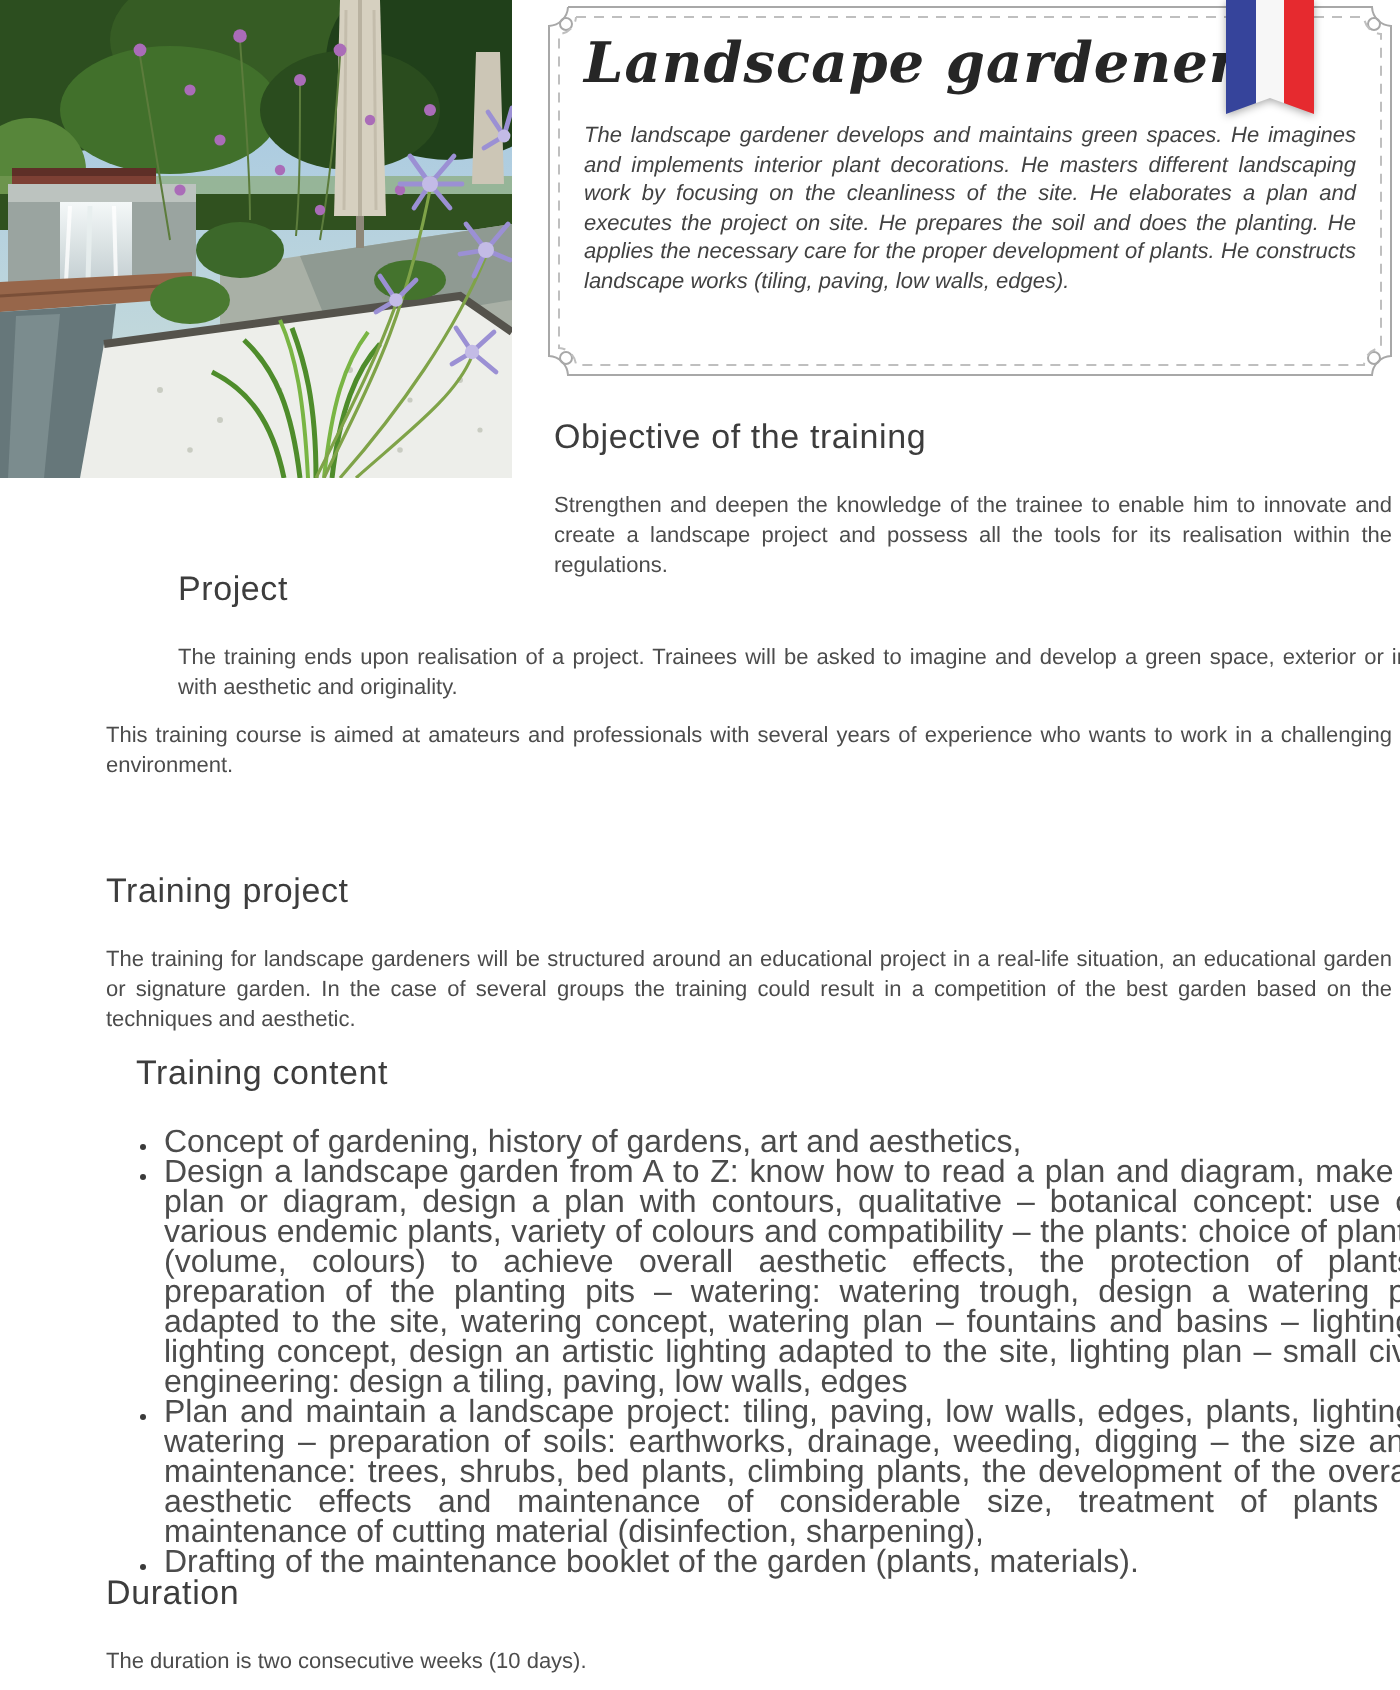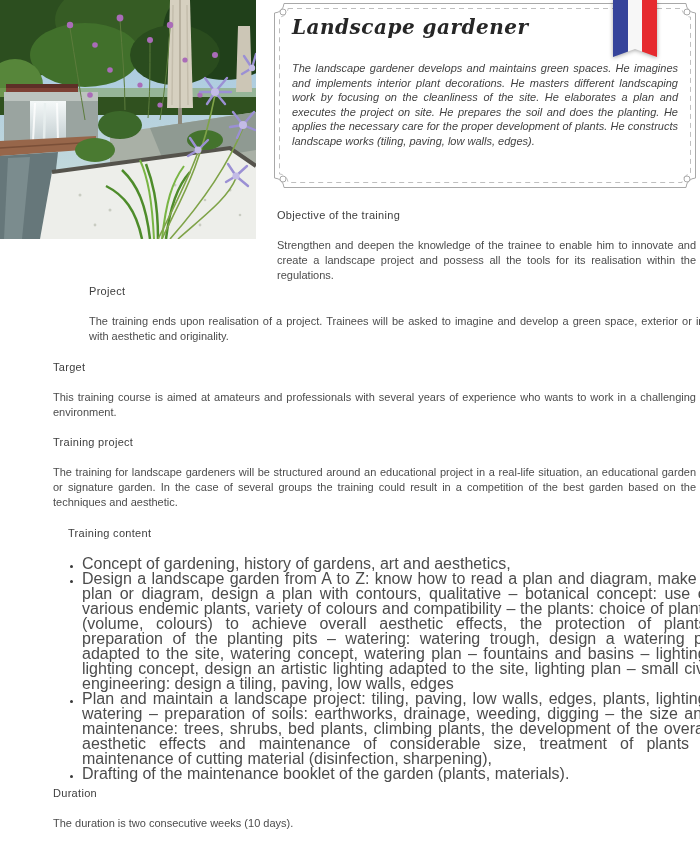--- a/index.html
+++ b/index.html
@@ -32,21 +32,21 @@
   }
   .card .border-svg {
     position: absolute; inset: 0;
   }
   .card-title {
     position: absolute;
     left: 18px; top: 12px;
     font-family: "DejaVu Serif", serif;
     font-style: italic;
     font-weight: 700;
-    font-size: 20px;
+    font-size: 28px;
     letter-spacing: .5px;
     color: #262626;
     white-space: nowrap;
   }
   .card-body {
     position: absolute;
     left: 18px; top: 58px;
     width: 386px;
     font-size: 11px;
     line-height: 14.6px;
@@ -67,21 +67,21 @@
   .section { position: absolute; }
   .sec-objective       { left: 277px; top: 209px; width: 419px; }
   .sec-project         { left: 53px;  top: 285px; width: 643px; margin-left: 36px; }
   .sec-target          { left: 53px;  top: 361px; width: 643px; }
   .sec-training-proj   { left: 53px;  top: 436px; width: 643px; }
   .sec-training-cont   { left: 68px;  top: 527px; width: 643px; }
   .sec-duration        { left: 53px;  top: 787px; width: 643px; }
 
   .heading {
     margin: 0 0 17px 0;
-    font-size: 11px;
+    font-size: 17px;
     font-weight: 400;
     letter-spacing: .3px;
     color: #3d3d3d;
   }
   .body-text {
     margin: 0;
     font-size: 11px;
     line-height: 15px;
     text-align: justify;
     color: #4c4c4c;
@@ -278,21 +278,20 @@
     <h2 class="heading">Objective of the training</h2>
     <p class="body-text">Strengthen and deepen the knowledge of the trainee to enable him to innovate and create a landscape project and possess all the tools for its realisation within the regulations.</p>
   </div>
 
   <div class="section sec-project">
     <h2 class="heading">Project</h2>
     <p class="body-text">The training ends upon realisation of a project. Trainees will be asked to imagine and develop a green space, exterior or interior, with aesthetic and originality.</p>
   </div>
 
   <div class="section sec-target">
-    <h2 class="heading">Target</h2>
     <p class="body-text">This training course is aimed at amateurs and professionals with several years of experience who wants to work in a challenging environment.</p>
   </div>
 
   <div class="section sec-training-proj">
     <h2 class="heading">Training project</h2>
     <p class="body-text">The training for landscape gardeners will be structured around an educational project in a real-life situation, an educational garden or signature garden. In the case of several groups the training could result in a competition of the best garden based on the techniques and aesthetic.</p>
   </div>
 
   <div class="section sec-training-cont">
     <h2 class="heading">Training content</h2>

